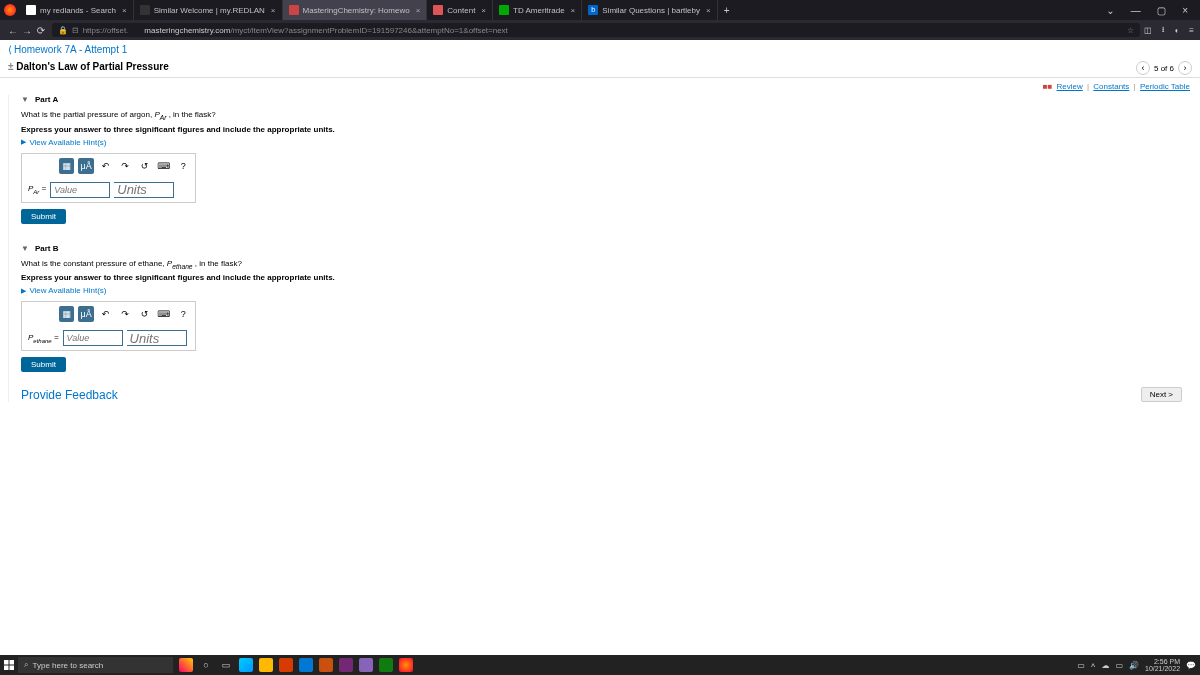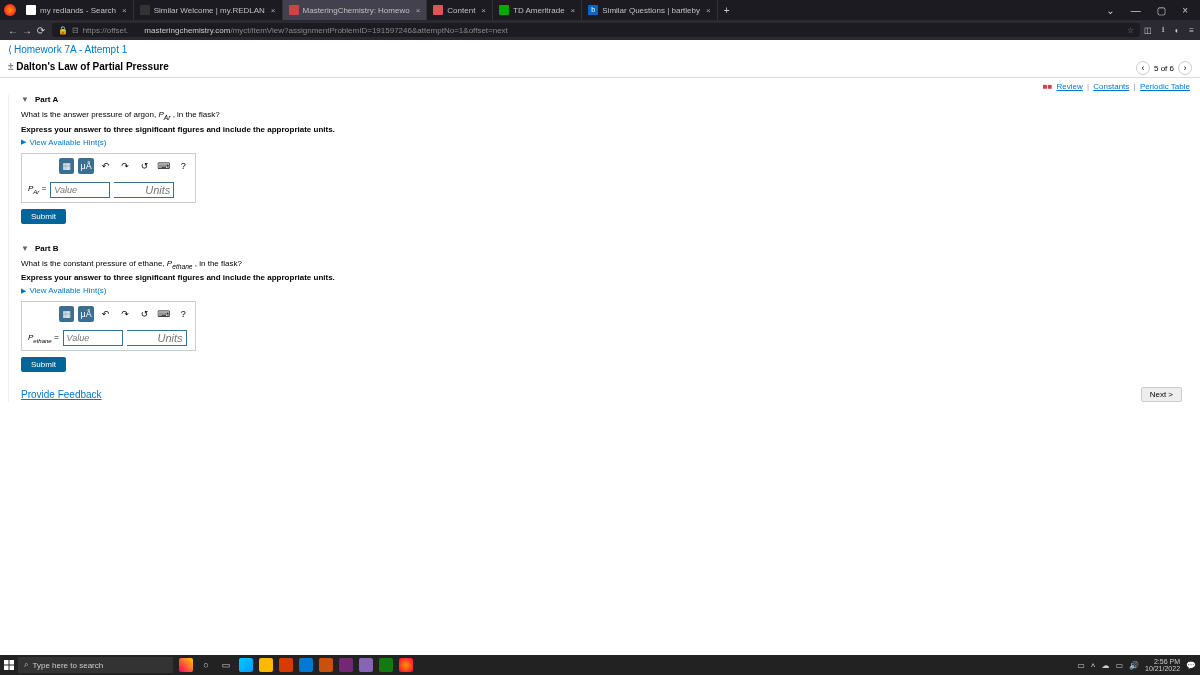--- a/index.html
+++ b/index.html
@@ -50,28 +50,28 @@
 .hints::before { content: "▶"; font-size: 7px; }
 
 .answer-box { border: 1px solid #ccc; width: 175px; margin-bottom: 6px; }
 .tool-row { display: flex; align-items: center; padding: 4px; gap: 4px; }
 .tool-btn { width: 16px; height: 16px; display: flex; align-items: center; justify-content: center; font-size: 9px; border-radius: 2px; cursor: pointer; }
 .tool-btn.dark { background: #3b6e8f; color: #fff; }
 .input-row { display: flex; align-items: center; padding: 4px 6px; gap: 4px; }
 .input-row .lbl { font-style: italic; font-size: 8px; }
 .input-row .lbl sub { font-size: 6px; }
 .val-input { width: 60px; height: 16px; border: 1px solid #3b6e8f; font-style: italic; color: #999; font-size: 9px; padding: 4px 3px; font-family: Arial, sans-serif; }
-.unit-input { width: 60px; height: 16px; border: 1px solid #3b6e8f; border-left: none; font-style: italic; color: #999; font-size: 11px; padding: 0 3px; font-family: Arial, sans-serif; text-align: right; }
+.unit-input { width: 60px; height: 16px; border: 1px solid #3b6e8f; border-left: none; font-style: italic; color: #999; font-size: 13px; padding: 0 3px; font-family: Arial, sans-serif; }
 
 .submit-btn { background: #006699; color: #fff; border: none; padding: 3px 10px; font-size: 8px; border-radius: 2px; cursor: pointer; }
 
 .part-gap { height: 20px; }
 
 .feedback-row { display: flex; justify-content: space-between; align-items: center; margin-top: 15px; padding-right: 10px; }
-.feedback-link { color: #0077cc; text-decoration: underline; cursor: pointer; font-size: 10px; }
+.feedback-link { color: #0077cc; cursor: pointer; font-size: 12px; }
 .next-btn { background: #eee; border: 1px solid #ccc; padding: 2px 8px; font-size: 8px; cursor: pointer; border-radius: 2px; }
 
 
 .taskbar { position: absolute; bottom: 0; left: 0; right: 0; height: 20px; background: #222; display: flex; align-items: center; color: #ccc; font-size: 8px; }
 .taskbar .start { width: 18px; height: 18px; display: flex; align-items: center; justify-content: center; cursor: pointer; }
 .taskbar .start svg { width: 10px; height: 10px; }
 .taskbar .search { background: #333; height: 16px; width: 155px; display: flex; align-items: center; padding: 0 6px; gap: 4px; }
 .taskbar .tb-icons { display: flex; align-items: center; gap: 6px; margin-left: 6px; }
 .taskbar .tb-icon { width: 14px; height: 14px; border-radius: 2px; cursor: pointer; display: flex; align-items: center; justify-content: center; font-size: 9px; }
 .taskbar .spacer { flex: 1; }
@@ -167,21 +167,21 @@
 <div class="main-columns">
 
   <div class="parts-column">
 
     <div>
       <div class="part-header">
         <span class="caret">▼</span>
         <span>Part A</span>
       </div>
       <div class="q-text">
-        <span>What is the answer pressure of argon, </span><i><span>P</span><sub>Ar</sub></i><span> , in the flask?</span>
+        <span>What is the partial pressure of argon, </span><i><span>P</span><sub>Ar</sub></i><span> , in the flask?</span>
       </div>
       <div class="instr">Express your answer to three significant figures and include the appropriate units.</div>
       <div class="hints">View Available Hint(s)</div>
 
       <div class="answer-box">
         <div class="tool-row">
           <span style="width:30px"></span>
           <div class="tool-btn dark">▦</div>
           <div class="tool-btn dark">μÅ</div>
           <div class="tool-btn">↶</div>

